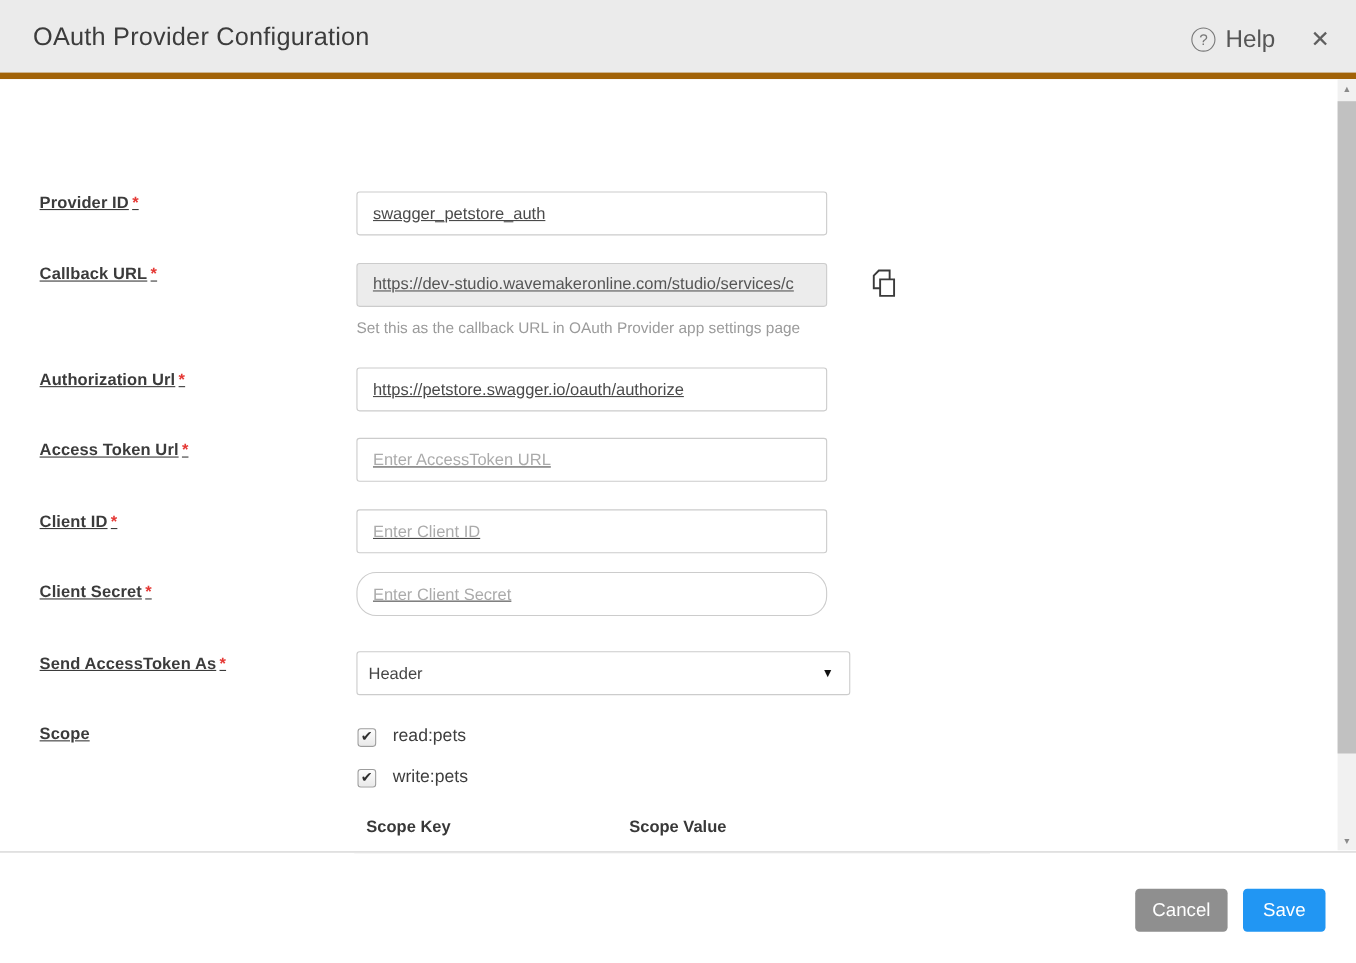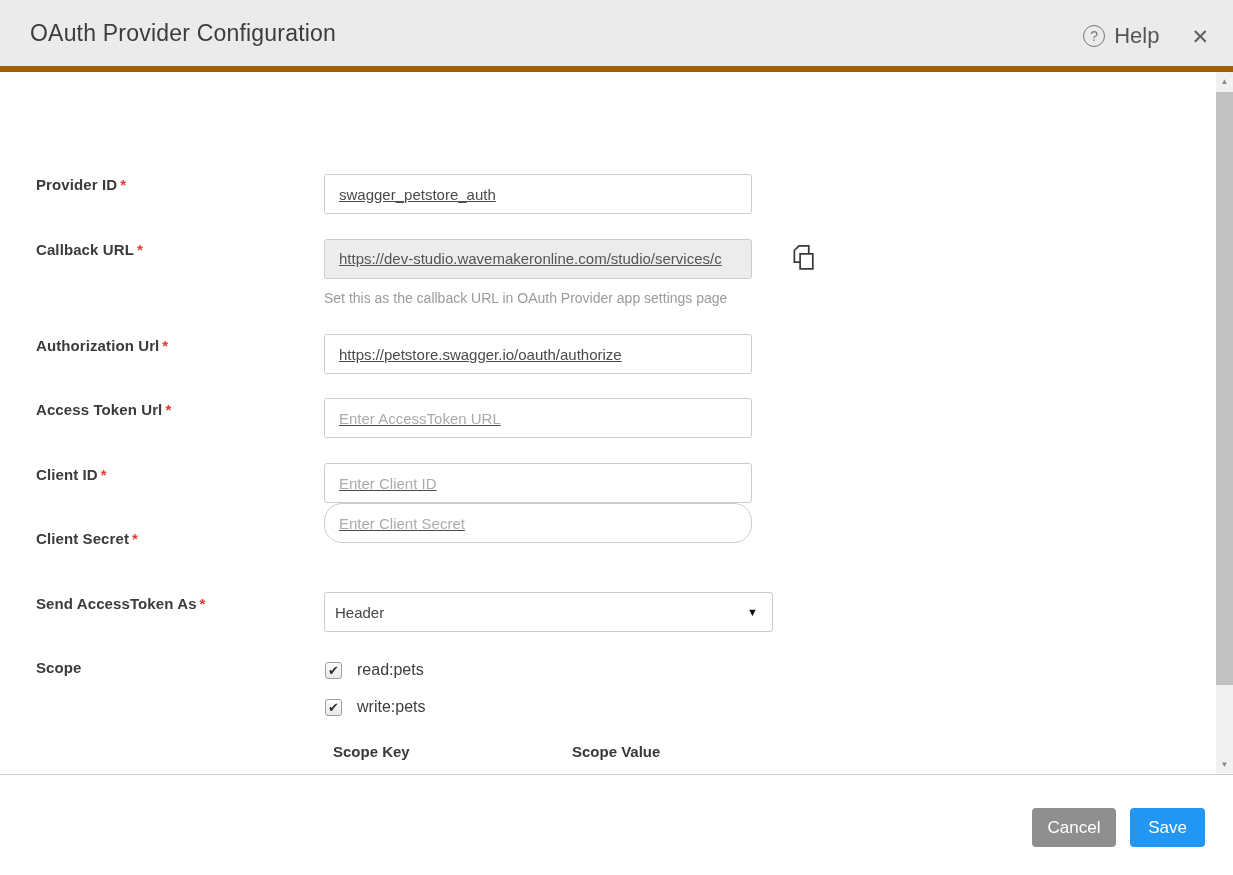--- a/index.html
+++ b/index.html
@@ -49,20 +49,21 @@
   .content {
     position: absolute; left: 0; top: 72px; width: 1233px; height: 703px;
     background: #fff;
     border-bottom: 1px solid #cccccc;
   }
 
   .field-label {
     position: absolute; left: 36px; width: 280px;
     font-size: 15px; font-weight: 700; color: #3b3b3b;
     letter-spacing: 0.1px;
+    text-decoration: underline;
   }
   .req { color: var(--required-red, #e53935); margin-left: 3px; font-weight: 700; }
 
   .txt-input {
     position: absolute; left: 324px; width: 428px; height: 40px;
     border: 1px solid #cccccc; border-radius: 3px;
     font-family: "Liberation Sans", "DejaVu Sans", sans-serif;
     font-size: 15px; color: #4a4a4a; padding: 0 14px;
     background: #fff; outline: none; text-decoration: underline;
   }
@@ -202,21 +203,21 @@
     <input class="txt-input" style="top: 326px;" type="text" placeholder="Enter AccessToken URL">
 
     <div class="field-label" style="top:394px">
       <span>Client ID</span><span class="req">*</span>
     </div>
     <input class="txt-input" style="top: 391px;" type="text" placeholder="Enter Client ID">
 
     <div class="field-label" style="top:458px">
       <span>Client Secret</span><span class="req">*</span>
     </div>
-    <input class="txt-input" style="top: 431px; border-radius: 18px;" type="text" placeholder="Enter Client Secret">
+    <input class="txt-input" style="top: 448px; border-radius: 18px;" type="text" placeholder="Enter Client Secret">
 
     <div class="field-label" style="top:523px">
       <span>Send AccessToken As</span><span class="req">*</span>
     </div>
     <div class="select-box" style="top:520px">
       <span class="select-value">Header</span>
       <span class="select-arrow">▼</span>
     </div>
 
     <div class="field-label" style="top:587px">

